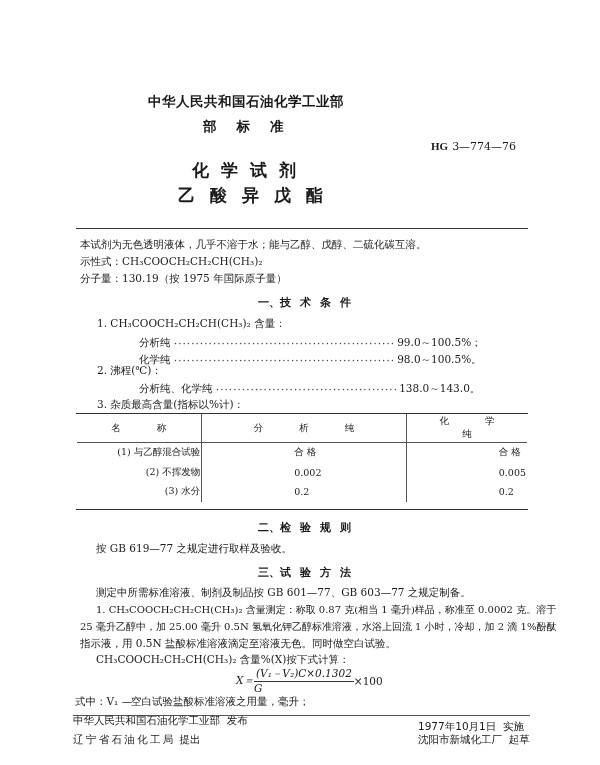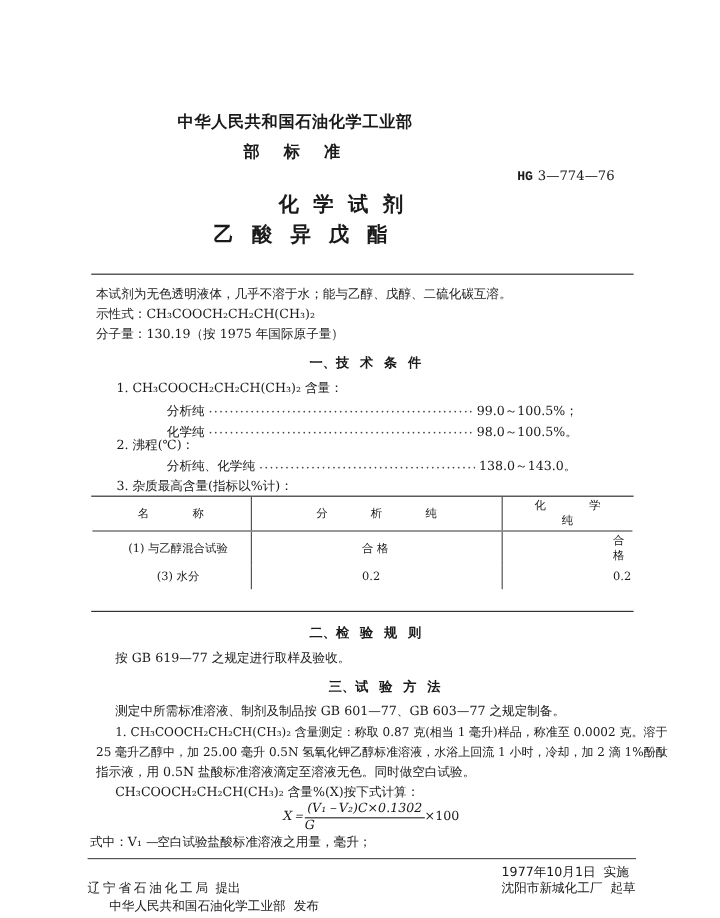--- a/index.html
+++ b/index.html
@@ -7,38 +7,38 @@
     width: 600px; height: 765px; position: relative; overflow: hidden;
     font-family: "DejaVu Serif", "Liberation Serif", serif;
     color: #1a1a1a;
   }
   .abs { position: absolute; white-space: nowrap; }
   .sans { font-family: "DejaVu Sans", "Liberation Sans", sans-serif; }
   .ministry { left: 148px; top: 93px; font-size: 13.5px; font-weight: bold; letter-spacing: 0.5px; }
   .buzhun { left: 203px; top: 118px; font-size: 13.5px; font-weight: bold; word-spacing: 0; }
   .buzhun span { display: inline-block; margin-right: 20px; }
   .code { left: 431px; top: 140px; font-size: 11px; }
-  .code b { font-family: Liberation Mono, monospace; font-weight: bold; margin-right: 4px; text-align: right; }
-  .title1 { left: 192px; top: 159px; font-size: 17px; font-weight: bold; margin-left: 40px; }
+  .code b { font-family: Liberation Serif, serif; font-weight: bold; margin-right: 4px; text-align: right; }
+  .title1 { left: 192px; top: 159px; font-size: 17px; font-weight: bold; }
   .title2 { left: 178px; top: 184px; font-size: 17px; font-weight: bold; }
   .title1 span { display: inline-block; margin-right: 12px; }
   .title2 span { display: inline-block; margin-right: 15px; }
   .rule { position: absolute; height: 0; border-top: 1.5px solid #333; }
   .thin { border-top: 1px solid #555; }
   .txt { font-size: 10.5px; }
   .sec { font-size: 11px; font-weight: bold; }
   .sec span { display: inline-block; margin-right: 9px; }
   .dots { display: inline-block; overflow: hidden; vertical-align: bottom; letter-spacing: 1px; color:#444; }
   table.spec {
     position: absolute; left: 77px; top: 414px; width: 450px;
     border-collapse: collapse; font-size: 9.5px;
   }
   table.spec th { font-weight: normal; height: 20px; border-bottom: 1px solid #555; }
   table.spec td { height: 17.5px; }
-  table.spec .c1 { width: 150px; text-align: center; padding-left: 12px; }
+  table.spec .c1 { width: 150px; text-align: right; padding-left: 12px; }
   table.spec th.c1 { text-align: center; padding-left: 0; }
   table.spec .c2 { width: 152px; border-left: 1px solid #555; }
   table.spec .c3 { border-left: 1px solid #555; text-align: center; }
   table.spec td.c2 { padding-left: 92px; text-align: left; }
   table.spec td.c3 { padding-left: 92px; text-align: left; }
   table.spec th span { display: inline-block; margin: 0 18px; }
   .frac { display: inline-block; vertical-align: middle; }
   .frac .num { display: block; border-bottom: 1px solid #333; padding: 0 2px; }
   .frac .den { display: block; }
   .footer { font-size: 10.5px; font-family: "DejaVu Sans", "Liberation Sans", sans-serif; }
@@ -101,52 +101,57 @@
       <th class="c3"><span>化</span><span>学</span><span>纯</span></th>
     </tr>
   </thead>
   <tbody>
     <tr>
       <td class="c1">(1) 与乙醇混合试验</td>
       <td class="c2">合 格</td>
       <td class="c3">合 格</td>
     </tr>
     <tr>
+      <td class="c1">(2) 不挥发物</td>
+      <td class="c2">0.002</td>
+      <td class="c3">0.005</td>
+    </tr>
+    <tr>
       <td class="c1">(3) 水分</td>
       <td class="c2">0.2</td>
       <td class="c3">0.2</td>
     </tr>
   </tbody>
 </table>
 <div class="rule" style="left:76px; top:509px; width:452px;"></div>
 
 <div class="abs sec sans" style="left:258px; top:520px;">
   <span>二、检</span><span>验</span><span>规</span><span>则</span>
 </div>
 <div class="abs txt" style="left:96px; top:542px;">按 GB 619—77 之规定进行取样及验收。</div>
 
-<div class="abs sec sans" style="left:258px; top:565px;margin-left:16px;">
+<div class="abs sec sans" style="left:258px; top:565px;">
   <span>三、试</span><span>验</span><span>方</span><span>法</span>
 </div>
 <div class="abs txt" style="left:96px; top:586px;">测定中所需标准溶液、制剂及制品按 GB 601—77、GB 603—77 之规定制备。</div>
 <div class="abs txt" style="left:96px; top:603px; font-size:10px;text-align:center;">1. CH₃COOCH₂CH₂CH(CH₃)₂ 含量测定：称取 0.87 克(相当 1 毫升)样品，称准至 0.0002 克。溶于</div>
 <div class="abs txt" style="left:80px; top:620px; font-size:10px;">25 毫升乙醇中，加 25.00 毫升 0.5N 氢氧化钾乙醇标准溶液，水浴上回流 1 小时，冷却，加 2 滴 1%酚酞</div>
 <div class="abs txt" style="left:80px; top:637px;">指示液，用 0.5N 盐酸标准溶液滴定至溶液无色。同时做空白试验。</div>
 <div class="abs txt" style="left:96px; top:653px;">CH₃COOCH₂CH₂CH(CH₃)₂ 含量%(X)按下式计算：</div>
 
 <div class="abs txt" style="left:236px; top:667px; font-style:italic;">
   <span style="vertical-align:middle;">X＝</span><span class="frac"><span class="num">(V₁－V₂)C×0.1302</span><span class="den">G</span></span><span style="vertical-align:middle; font-style:normal;">×100</span>
 </div>
 
 <div class="abs txt" style="left:75px; top:695px;">
   <span style="display:inline-block; width:56px;">式中：V₁ —</span><span>空白试验盐酸标准溶液之用量，毫升；</span>
 </div>
 
 <div class="rule thin" style="left:73px; top:715px; width:457px;"></div>
-<div class="abs footer" style="left:73px; top:748px;margin-left:18px;">
+<div class="abs footer" style="left:73px; top:714px;">
   <span>中华人民共和国石油化学工业部</span>&nbsp;&nbsp;<span>发布</span>
 </div>
 <div class="abs footer" style="left:73px; top:733px;">
   <span style="letter-spacing:-0.5px;">辽 宁 省 石 油 化 工 局</span>&nbsp;&nbsp;<span>提出</span>
 </div>
 <div class="abs footer" style="left:418px; top:720px;">
   <span>1977年10月1日</span>&nbsp;&nbsp;<span>实施</span>
 </div>
 <div class="abs footer" style="left:418px; top:733px;">
   <span>沈阳市新城化工厂</span>&nbsp;&nbsp;<span>起草</span>

